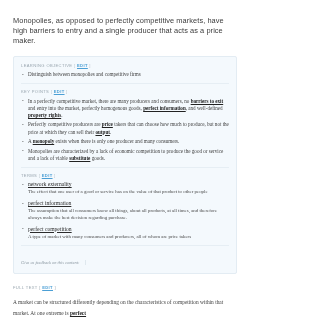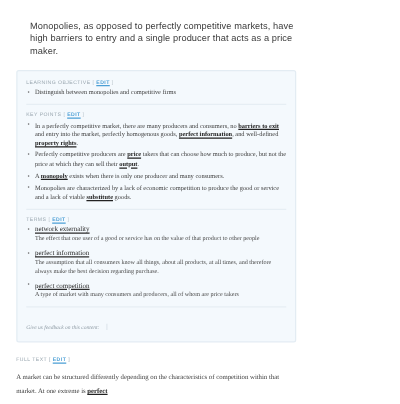--- a/index.html
+++ b/index.html
@@ -9,21 +9,21 @@
     background: #ffffff;
     font-family: "Liberation Serif", serif;
     overflow: hidden;
   }
   .page {
     position: relative;
     width: 250px; height: 323px;
     background: #ffffff;
   }
   .intro {
-    padding: 16px 13px 0 24px;
+    padding: 16px 13px 0 13px;
     font-family: "Liberation Sans", sans-serif;
     font-size: 7.4px;
     line-height: 10.2px;
     color: #3b3b3b;
     letter-spacing: 0.01em;
   }
   .card {
     margin: 9px 13px 0 13px;
     background: #f4f9fd;
     border: 1px solid #e3ecf3;

